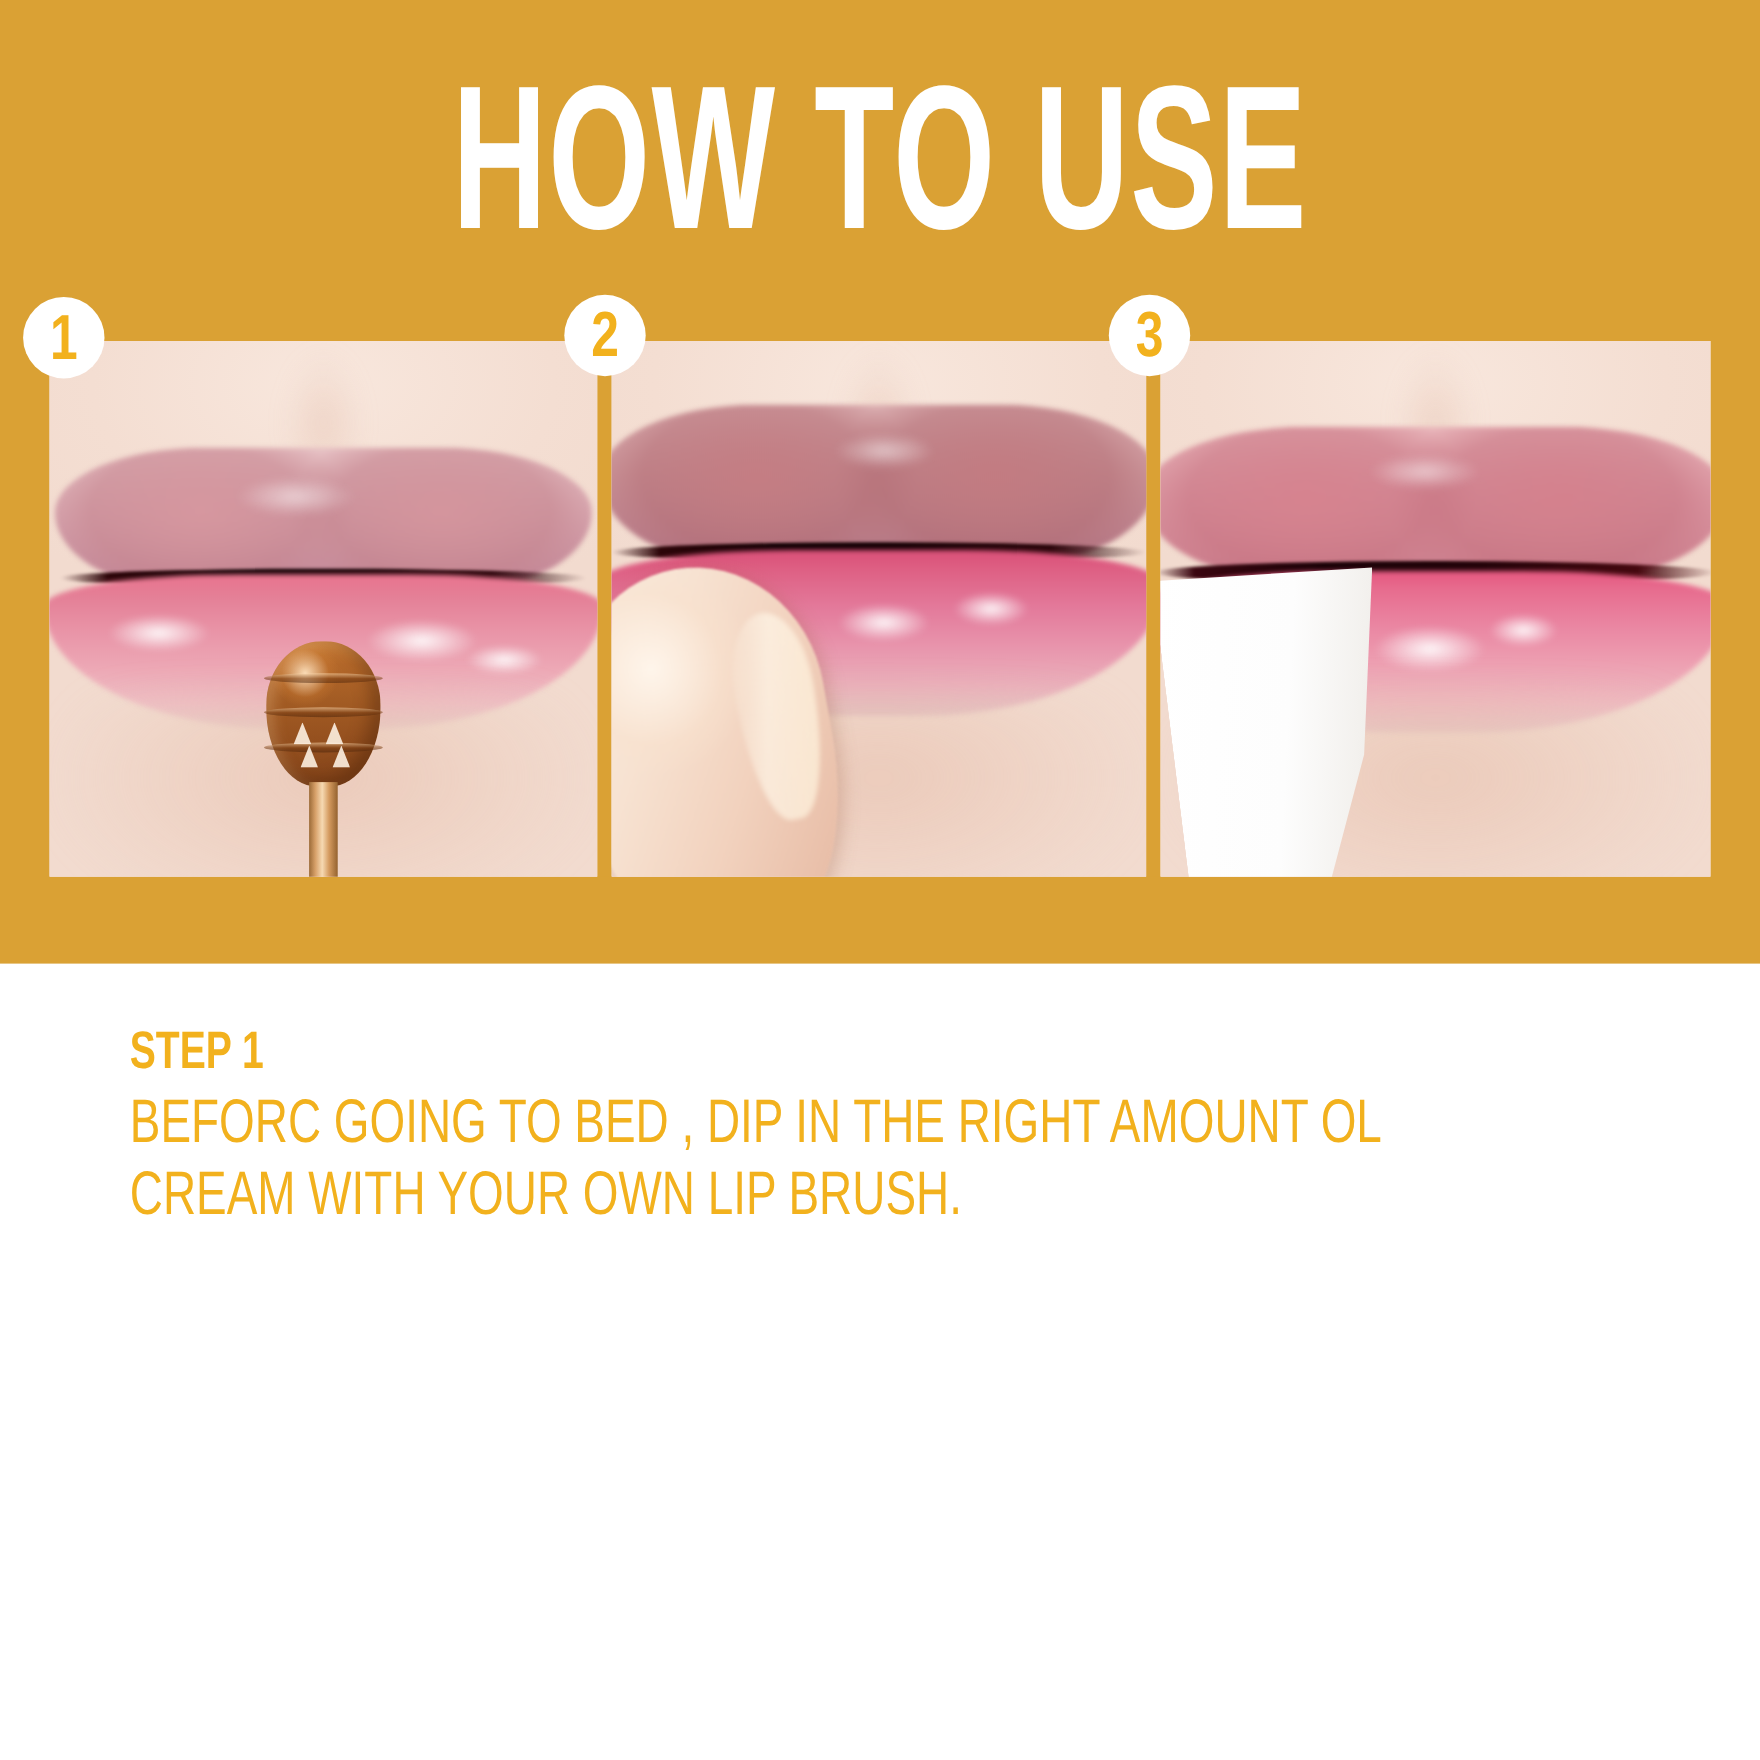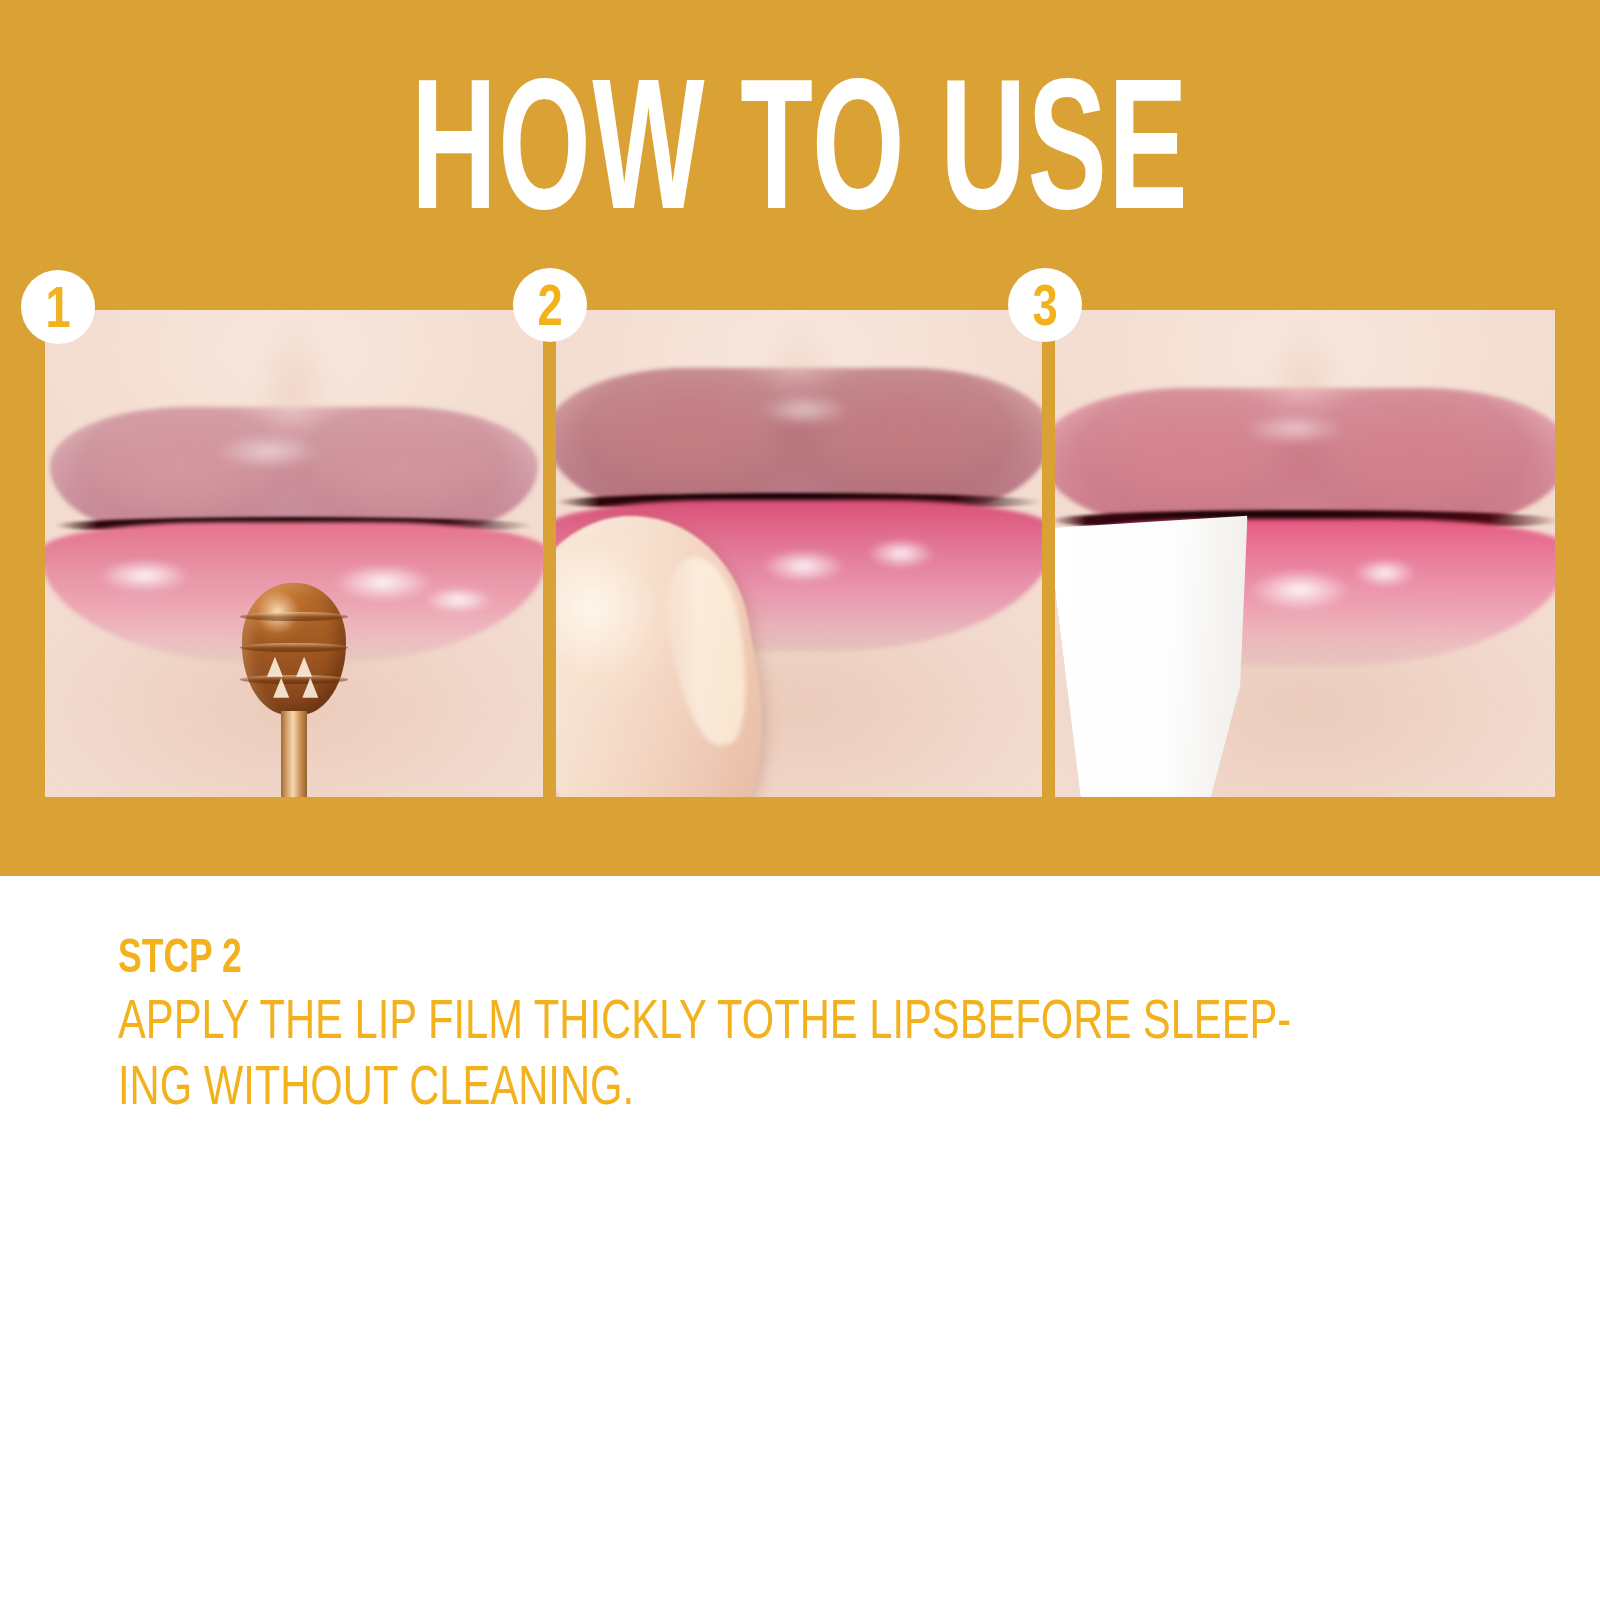--- a/index.html
+++ b/index.html
@@ -332,23 +332,23 @@
 </div>
 <div class="badge" id="badge-2">
   <span>2</span>
 </div>
 <div class="badge" id="badge-3">
   <span>3</span>
 </div>
 
 <div id="steps">
 
-
   <div class="step-block">
-    <div class="step-label">STCP 2</div>
+    <div class="step-label">STEP 1</div>
     <div class="step-body">
-      <span class="ln">APPLY THE LIP FILM THICKLY TOTHE LIPSBEFORE SLEEP-</span>
-      <span class="ln">ING WITHOUT CLEANING.</span>
+      <span class="ln">BEFORC GOING TO BED , DIP IN THE RIGHT AMOUNT OL</span>
+      <span class="ln">CREAM WITH YOUR OWN LIP BRUSH.</span>
     </div>
   </div>
 
 
+
 </div>
 
 </body></html>

